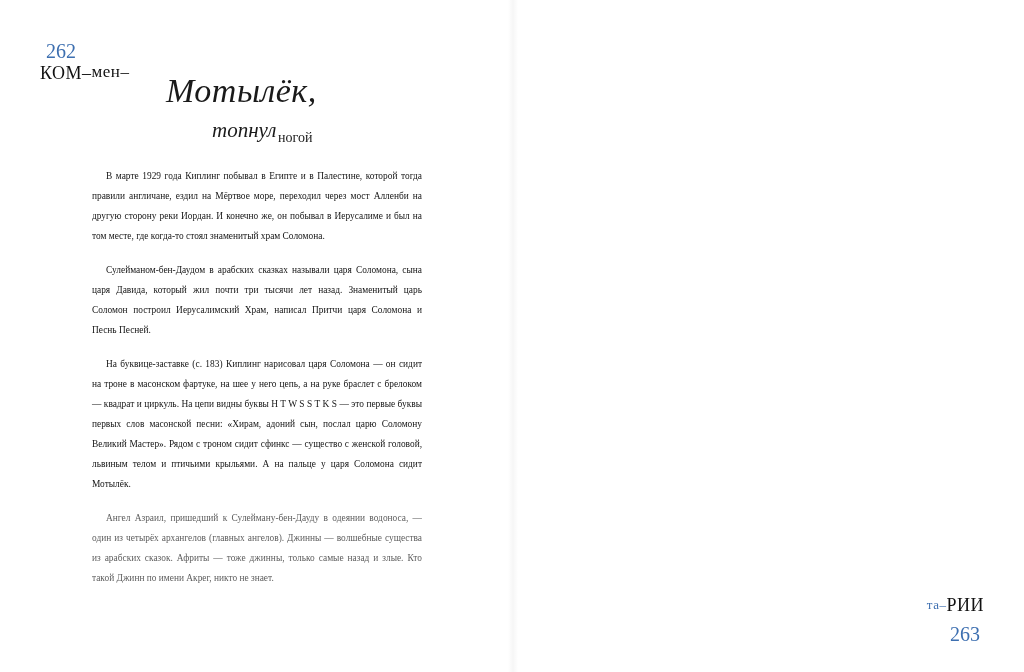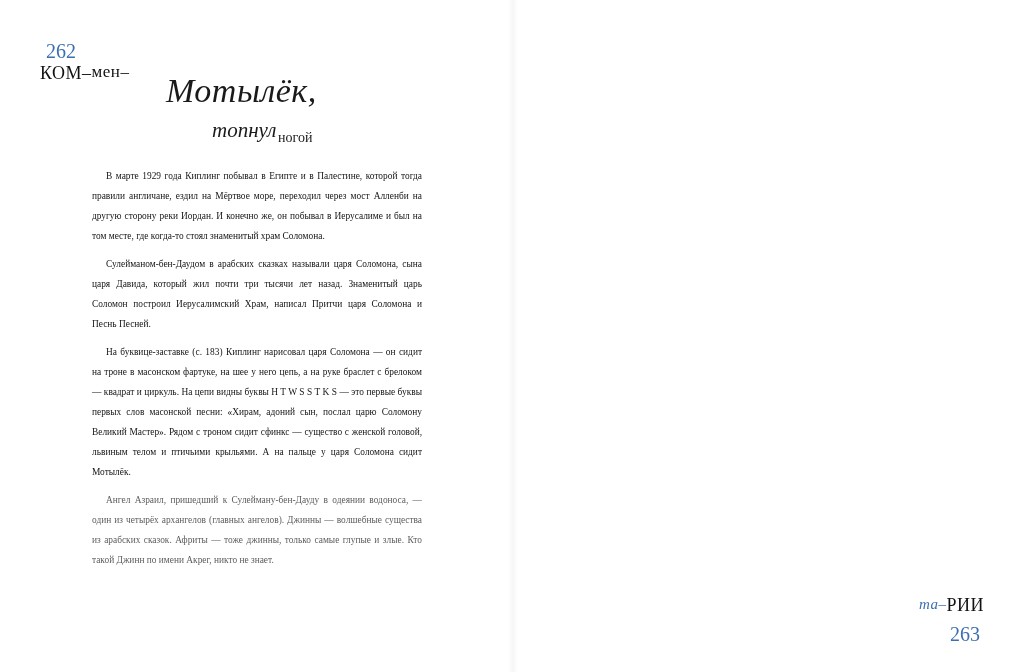--- a/index.html
+++ b/index.html
@@ -112,41 +112,40 @@
   }
   .col.left {
     left: 92px;
     top: 166px;
     width: 330px;
   }
   .col p {
     margin: 0 0 0 0;
     text-indent: 14px;
   }
-  .col p + p { margin-top: 8px; }
+  .col p + p { margin-top: 14px; }
 
   
   .fade1 { color: #5d5d5d; }
   .fade2 { color: #8a8a8a; }
 
   
   .run-head-right {
     position: absolute;
     right: 40px;
     bottom: 56px;
     font-size: 18px;
     letter-spacing: 0.5px;
     color: #111;
     text-align: right;
   }
   .run-head-right .small {
-    font-size: 15px;
+    font-size: 13px;
     vertical-align: 2px;
     color: #3d6fb0;
-    font-style: italic;
   }
   .folio-right {
     position: absolute;
     right: 44px;
     bottom: 26px;
     font-size: 20px;
     color: #3d6fb0;
   }
 </style>
 </head>
@@ -164,21 +163,21 @@
     <div class="title-block">
       <div class="t1">Мотылёк,</div>
       <div class="t3">топнул</div>
       <div class="t4">ногой</div>
     </div>
 
     <div class="col left">
       <p>В марте 1929 года Киплинг побывал в Египте и в Палестине, которой тогда правили англичане, ездил на Мёртвое море, переходил через мост Алленби на другую сторону реки Иордан. И конечно же, он побывал в Иерусалиме и был на том месте, где когда-то стоял знаменитый храм Соломона.</p>
       <p>Сулейманом-бен-Даудом в арабских сказках называли царя Соломона, сына царя Давида, который жил почти три тысячи лет назад. Знаменитый царь Соломон построил Иерусалимский Храм, написал Притчи царя Соломона и Песнь Песней.</p>
       <p>На буквице-заставке (с. 183) Киплинг нарисовал царя Соломона — он сидит на троне в масонском фартуке, на шее у него цепь, а на руке браслет с брелоком — квадрат и циркуль. На цепи видны буквы H T W S S T K S — это первые буквы первых слов масонской песни: «Хирам, адоний сын, послал царю Соломону Великий Мастер». Рядом с троном сидит сфинкс — существо с женской головой, львиным телом и птичьими крыльями. А на пальце у царя Соломона сидит Мотылёк.</p>
-      <p class="fade1">Ангел Азраил, пришедший к Сулейману-бен-Дауду в одеянии водоноса, — один из четырёх архангелов (главных ангелов). Джинны — волшебные существа из арабских сказок. Африты — тоже джинны, только самые глупые и злые. Кто такой Джинн по имени Акрег, никто не знает.</p>
+      <p class="fade1">Ангел Азраил, пришедший к Сулейману-бен-Дауду в одеянии водоноса, — один из четырёх архангелов (главных ангелов). Джинны — волшебные существа из арабских сказок. Африты — тоже джинны, только самые назад и злые. Кто такой Джинн по имени Акрег, никто не знает.</p>
     </div>
   </div>
 
   <div class="page-right">
 
     <div class="run-head-right">
       <span class="small">та–</span><span>РИИ</span>
     </div>
 
     <div class="folio-right">263</div>

